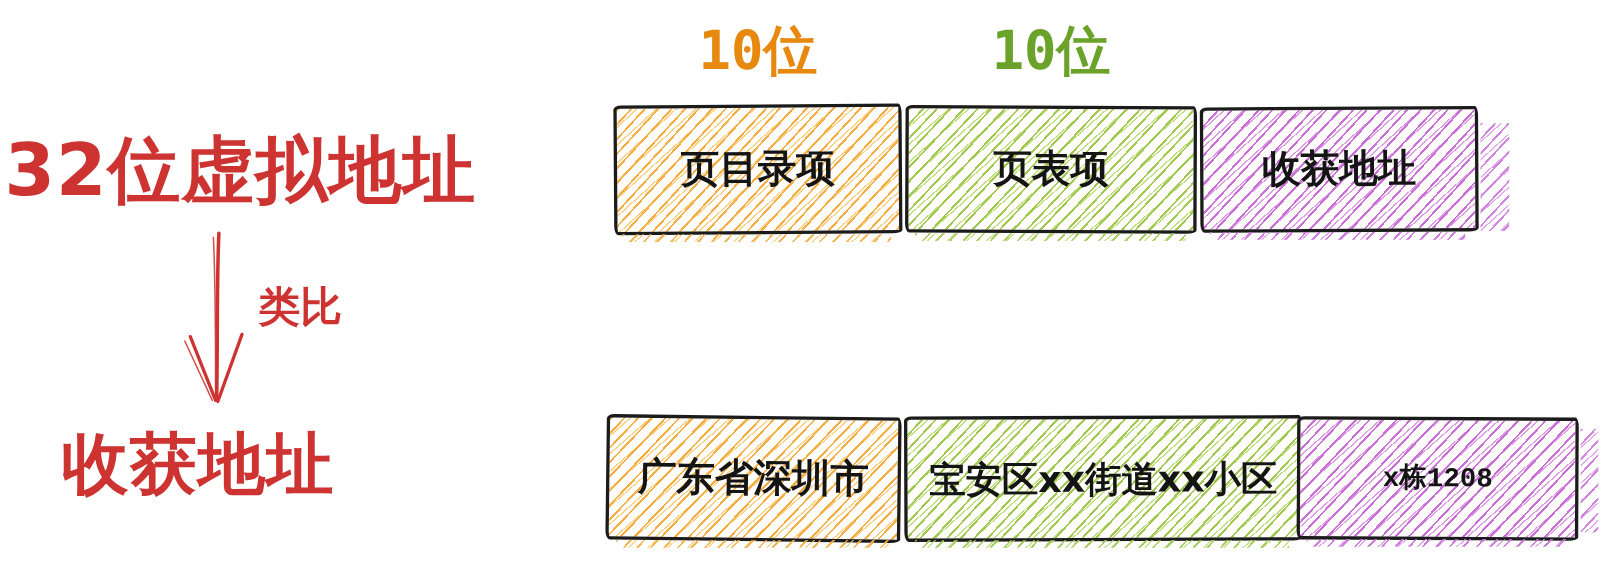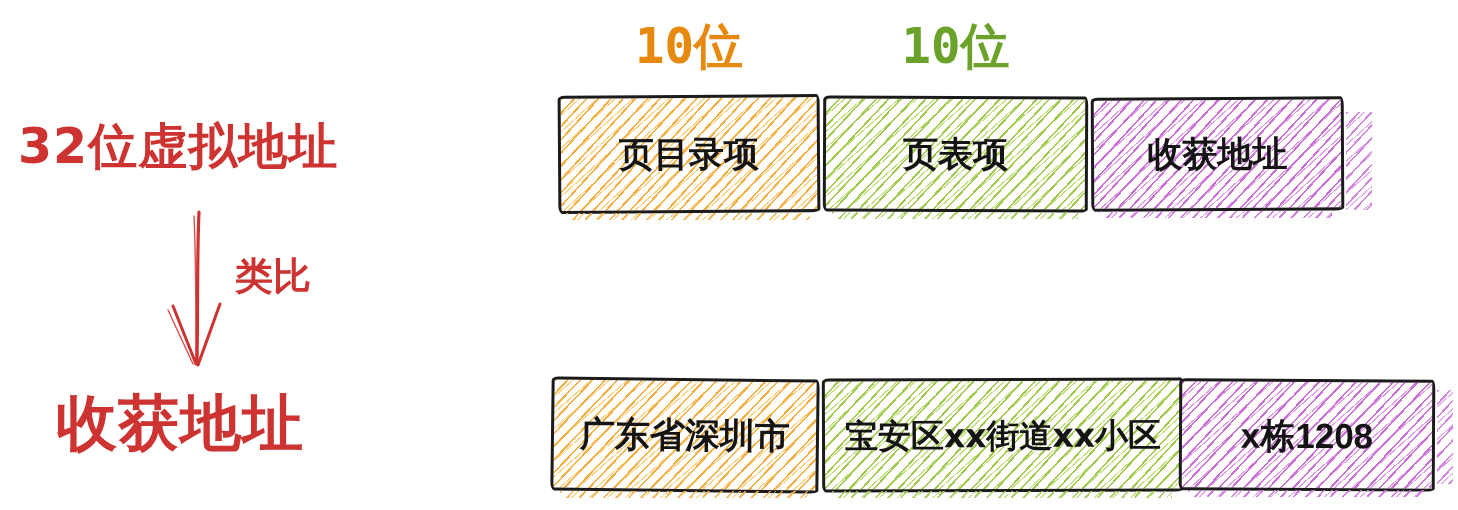--- a/index.html
+++ b/index.html
@@ -5,24 +5,24 @@
   html,body{margin:0;padding:0;background:#ffffff;}
   .canvas{
     position:relative; width:1458px; height:510px; background:#ffffff;
     font-family:"DejaVu Sans", sans-serif; overflow:hidden;
   }
   
   .red-title{
     position:absolute; color:var(--red,#cd3331); font-weight:bold;
     white-space:nowrap; letter-spacing:1px; line-height:1;
   }
-  .title-virtual{ left:18px; top:122px; font-size:49px; }
+  .title-virtual{ left:4px; top:122px; font-size:66px; }
   .title-mail{ left:56px; top:392px; font-size:61px; }
   .analogy{ position:absolute; left:235px; top:260px; font-size:38px;
-    color:var(--red,#cd3331); font-weight:bold; line-height:1;font-family:Liberation Mono, monospace;}
+    color:var(--red,#cd3331); font-weight:bold; line-height:1;}
   .arrow-svg{ position:absolute; left:146px; top:206px; }
 
   
   .bit-label{
     position:absolute; top:20px; text-align:center; line-height:1.1;
     font-family:"DejaVu Sans Mono","DejaVu Sans",monospace;
     font-weight:bold; font-size:49px;
   }
   .bl-0{ left:558px; width:262px; color:var(--orange,#e8890f); }
   .bl-1{ left:823px; width:265px; color:var(--green,#6ba32a); }
@@ -56,22 +56,22 @@
   .tb-0{ left:558px; top:95px;  width:262px; height:118px; transform:rotate(-0.4deg); }
   .tb-1{ left:823px; top:96px;  width:265px; height:116px; transform:rotate(0.25deg); }
   .tb-2{ left:1091px;top:97px;  width:253px; height:114px; transform:rotate(-0.3deg); }
   .tb-0 span,.tb-1 span,.tb-2 span{ font-size:35px; }
   
   .bb-0{ left:551px; top:378px; width:268px; height:114px; transform:rotate(0.7deg); }
   .bb-1{ left:822px; top:378px; width:362px; height:114px; transform:rotate(-0.2deg); }
   .bb-2{ left:1179px;top:379px; width:256px; height:112px; transform:rotate(0.3deg); }
   .bb-0 span{ font-size:35px; }
   .bb-1 span{ font-size:33px; }
-  .bb-2 span{ font-size:35px; font-weight:700;
-    font-family:Liberation Sans, sans-serif; }
+  .bb-2 span{ font-size:25px; font-weight:700;
+    font-family:Liberation Mono, monospace; }
 
   
   .tick{ position:absolute; opacity:.9; }
   .tick-o1{ left:566px; top:213px; width:244px; height:7px; }
   .tick-g1{ left:832px; top:212px; width:246px; height:7px; }
   .tick-p1{ left:1100px;top:211px; width:232px; height:7px; }
   .tick-o2{ left:560px; top:491px; width:248px; height:7px; }
   .tick-g2{ left:832px; top:491px; width:340px; height:7px; }
   .tick-p2{ left:1188px;top:490px; width:236px; height:7px; }
   .spill-top{ left:1346px; top:112px; width:26px; height:98px; opacity:.85; }

